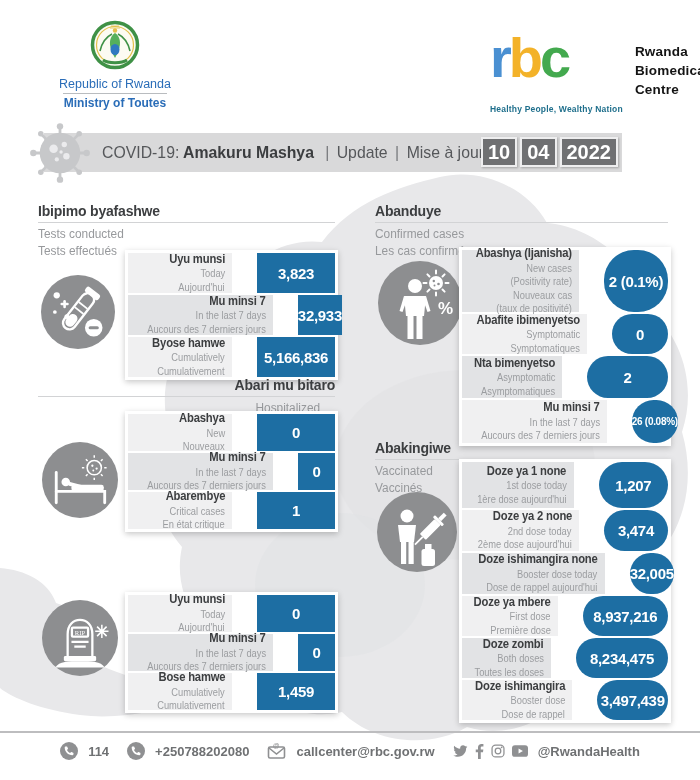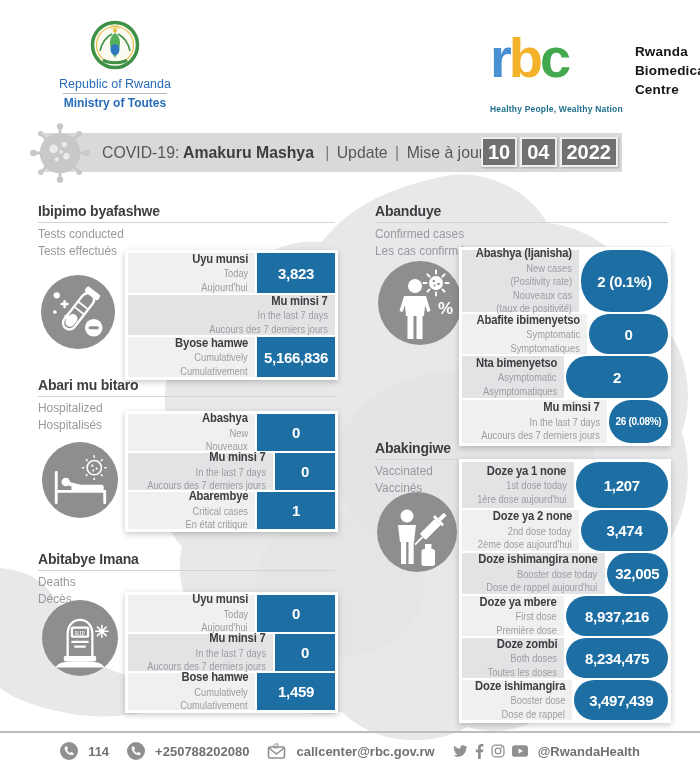--- a/index.html
+++ b/index.html
@@ -39,21 +39,21 @@
   .trow{display:flex;gap:2px;}
   .tlabel{flex:1;display:flex;flex-direction:column;justify-content:center;align-items:flex-end;
           text-align:right;padding-right:7px;padding-left:3px;overflow:visible;}
   .bg-a{background:#f0f0f1;}
   .bg-b{background:#e2e3e5;}
   .lrw{font-size:12.5px;font-weight:bold;color:#3c3e40;line-height:1.25;white-space:nowrap;
        transform:scaleX(.9);transform-origin:100% 50%;letter-spacing:-.2px;}
   .lsub{font-size:10.6px;color:#9b9da0;line-height:1.28;white-space:nowrap;
         transform:scaleX(.88);transform-origin:100% 50%;}
   .tval{background:#1d6ea3;color:#fff;font-weight:bold;font-size:15px;letter-spacing:-.3px;
-        display:flex;align-items:center;justify-content:center;white-space:nowrap;}
+        display:flex;align-items:center;justify-content:center;white-space:nowrap;margin-left:23px;}
   .card-l .tval{width:78px;}
   .card-r .tval{width:102px;border-radius:30px;}
 
   
   .footer-line{position:absolute;left:0;top:731px;width:700px;height:2px;background:#bdbdbf;}
   .footer{position:absolute;left:0;top:742px;width:700px;display:flex;justify-content:center;
           align-items:center;gap:18px;color:#6f7173;font-size:13px;font-weight:bold;}
   .f-item{display:flex;align-items:center;gap:10px;}
   .social-icons{display:flex;align-items:center;gap:7px;}
 </style>
@@ -175,32 +175,33 @@
         <div class="lsub">Aujourd'hui</div>
       </div>
       <div class="tval">3,823</div>
     </div>
     <div class="trow" style="height:40px">
       <div class="tlabel bg-b">
         <div class="lrw">Mu minsi 7</div>
         <div class="lsub">In the last 7 days</div>
         <div class="lsub">Aucours des 7 derniers jours</div>
       </div>
+      <div class="tval">32,933</div>
     </div>
     <div class="trow" style="height:40px">
       <div class="tlabel bg-a">
         <div class="lrw">Byose hamwe</div>
         <div class="lsub">Cumulatively</div>
         <div class="lsub">Cumulativement</div>
       </div>
       <div class="tval">5,166,836</div>
     </div>
   </div>
 
-  <div class="sec-head" style="left:38px;top:377px;">
+  <div class="sec-head" style="left:38px;top:377px;text-align:right;">
     <div class="sec-title" style="width:297px;">Abari mu bitaro</div>
     <div class="sec-sub">Hospitalized</div>
     <div class="sec-sub">Hospitalisés</div>
   </div>
   <svg class="abs" style="left:42px;top:442px;" width="76" height="76" viewBox="0 0 80 80">
     <circle cx="40" cy="40" r="40" fill="#8d8e90"></circle>
     <g stroke="#fff" stroke-width="3" stroke-linecap="round" fill="none">
       <path d="M15,32 V64"></path>
       <path d="M15,52 H66 V64"></path>
     </g>
@@ -237,25 +238,20 @@
     <div class="trow" style="height:37px">
       <div class="tlabel bg-a">
         <div class="lrw">Abarembye</div>
         <div class="lsub">Critical cases</div>
         <div class="lsub">En état critique</div>
       </div>
       <div class="tval">1</div>
     </div>
   </div>
 
-  <div class="sec-head" style="left:38px;top:551px;">
-    <div class="sec-title" style="width:297px;">Abitabye Imana</div>
-    <div class="sec-sub">Deaths</div>
-    <div class="sec-sub">Décès</div>
-  </div>
   <svg class="abs" style="left:42px;top:600px;" width="76" height="76" viewBox="0 0 80 80">
     <circle cx="40" cy="40" r="40" fill="#8d8e90"></circle>
     <g stroke="#fff" fill="none" stroke-width="2.4">
       <path d="M27,59 V36 C27,26 33,21 40,21 C47,21 53,26 53,36 V59"></path>
       <rect x="31.5" y="29" width="17" height="9.5" rx="1"></rect>
       <path d="M31,44 H49 M34,49 H46"></path>
     </g>
     <text x="40" y="36.6" font-size="7" fill="#fff" text-anchor="middle" font-family="Liberation Serif, serif">RIP</text>
     <rect x="23" y="59" width="34" height="5.5" rx="1.5" fill="#fff"></rect>
     <path d="M14,71 C18,64.5 28,64.5 40,64.5 C52,64.5 62,64.5 66,71 Z" fill="#fff"></path>

